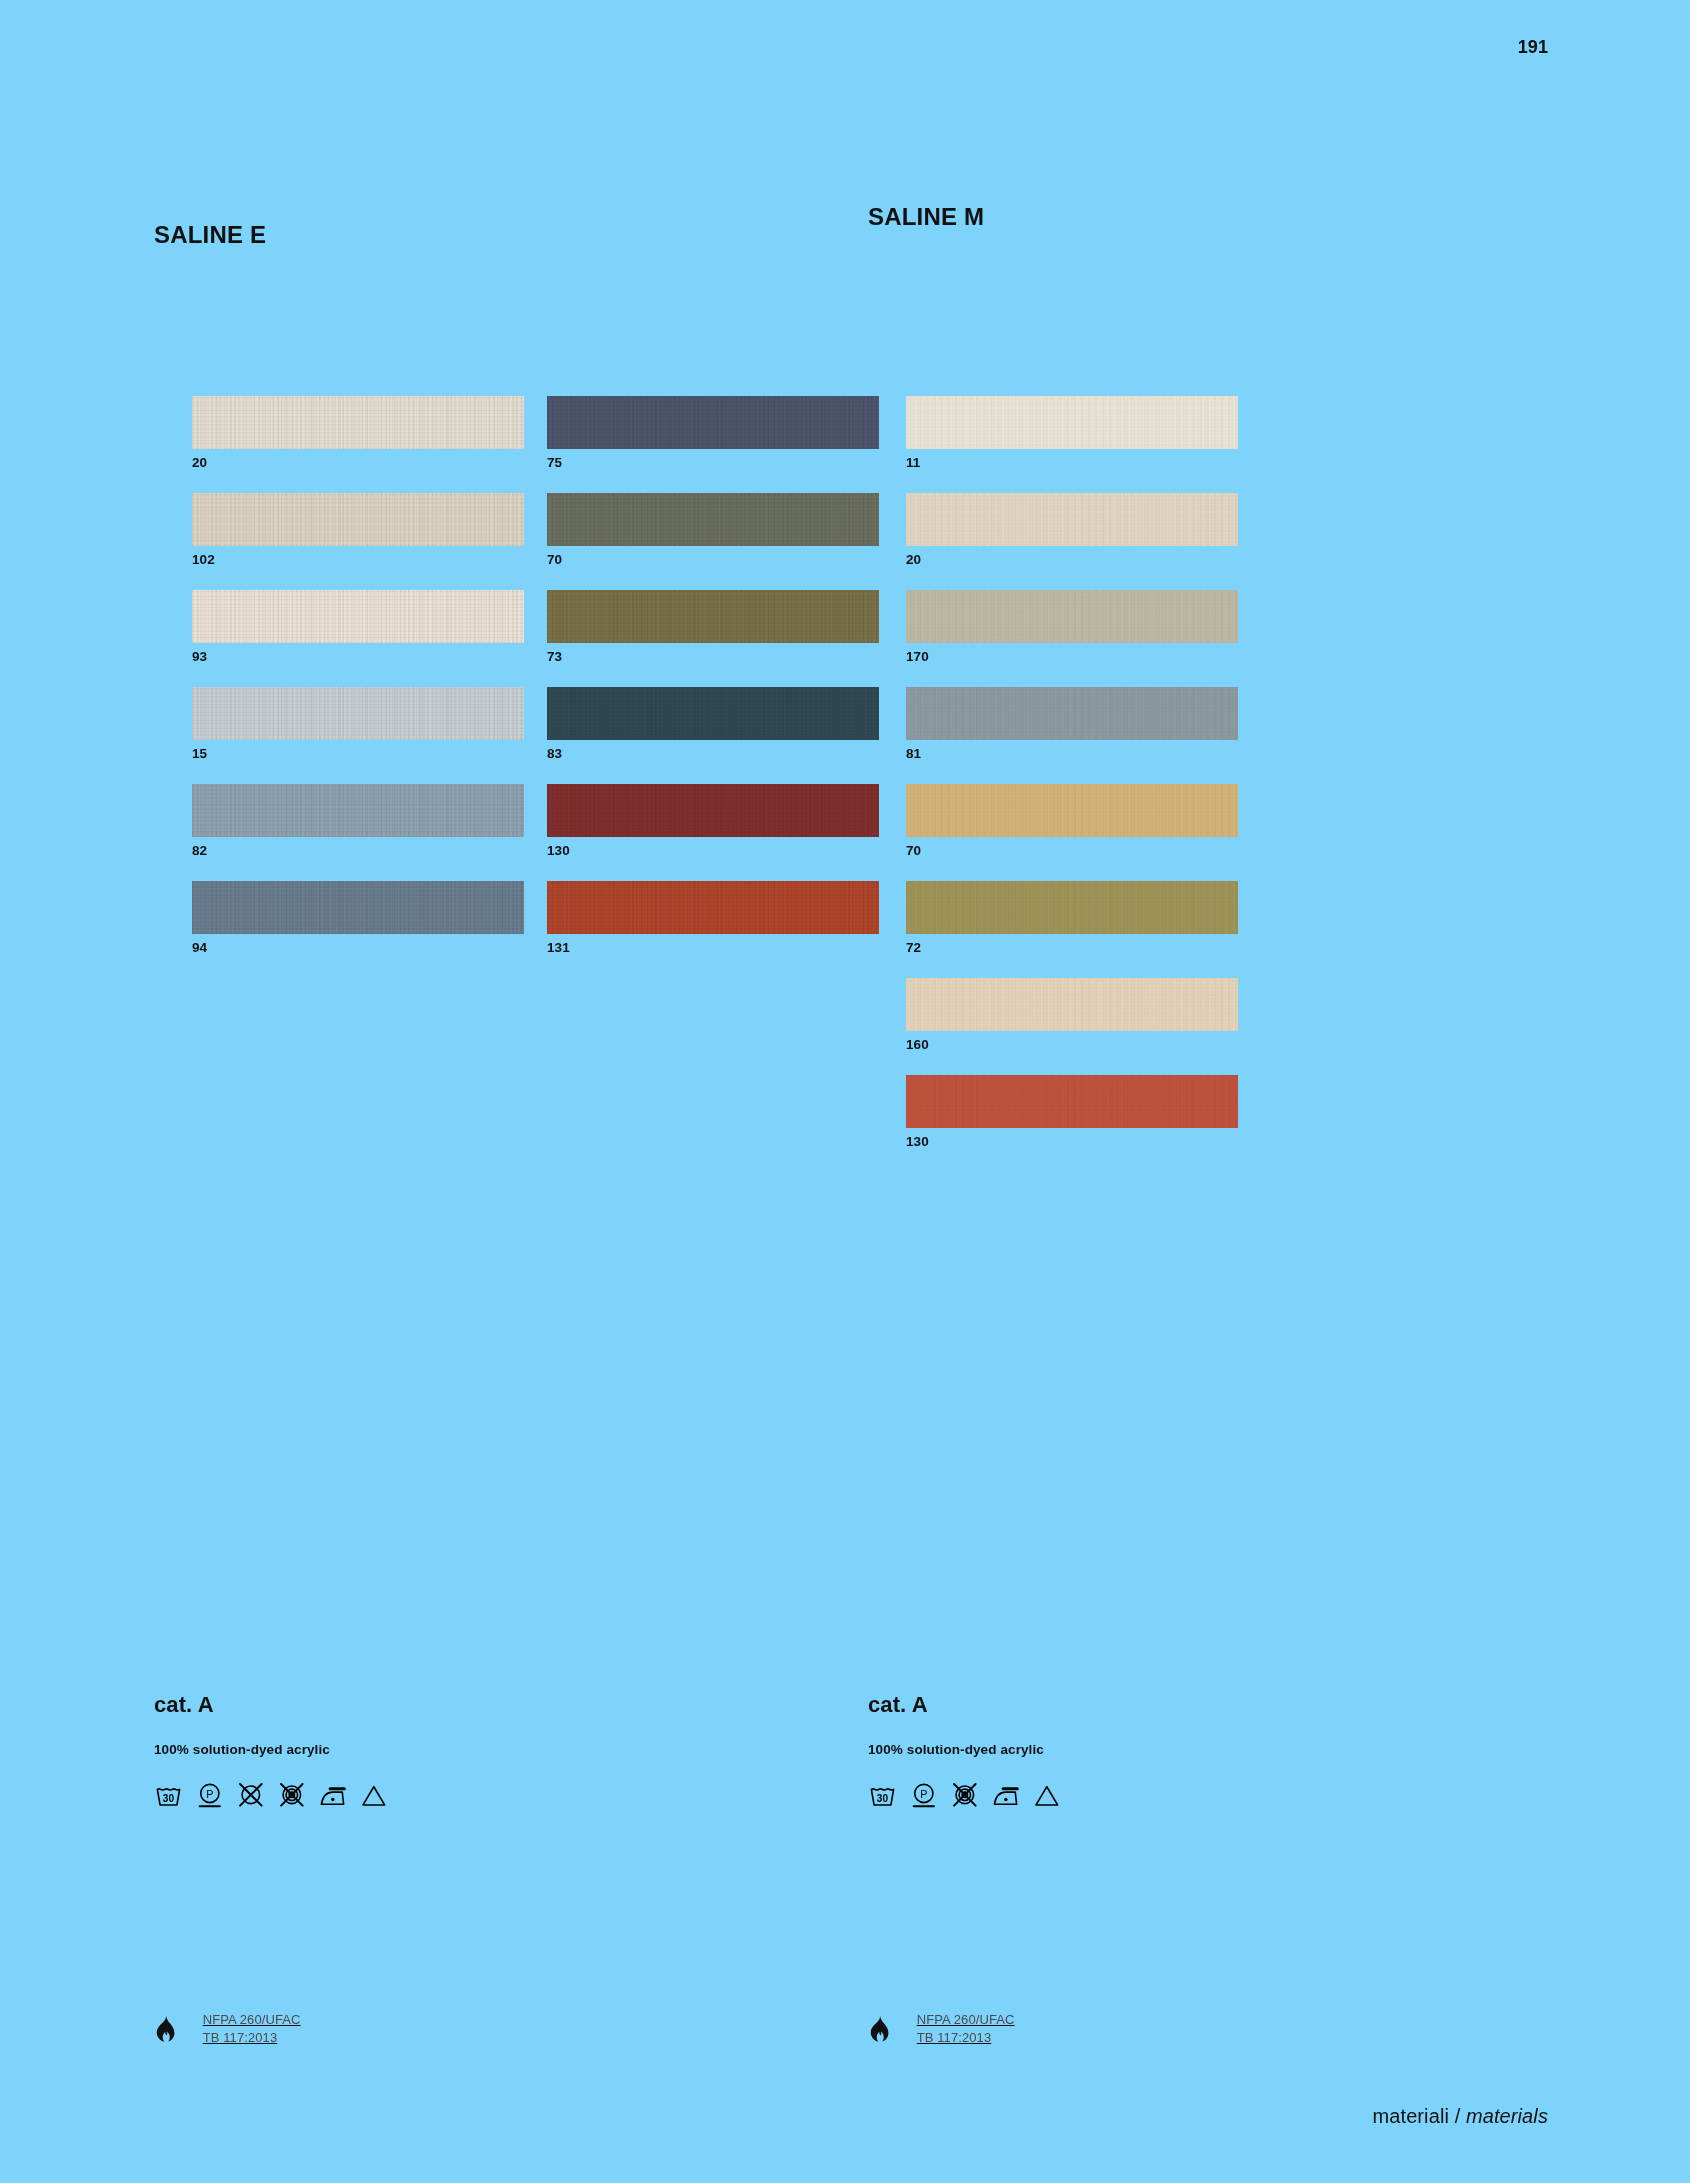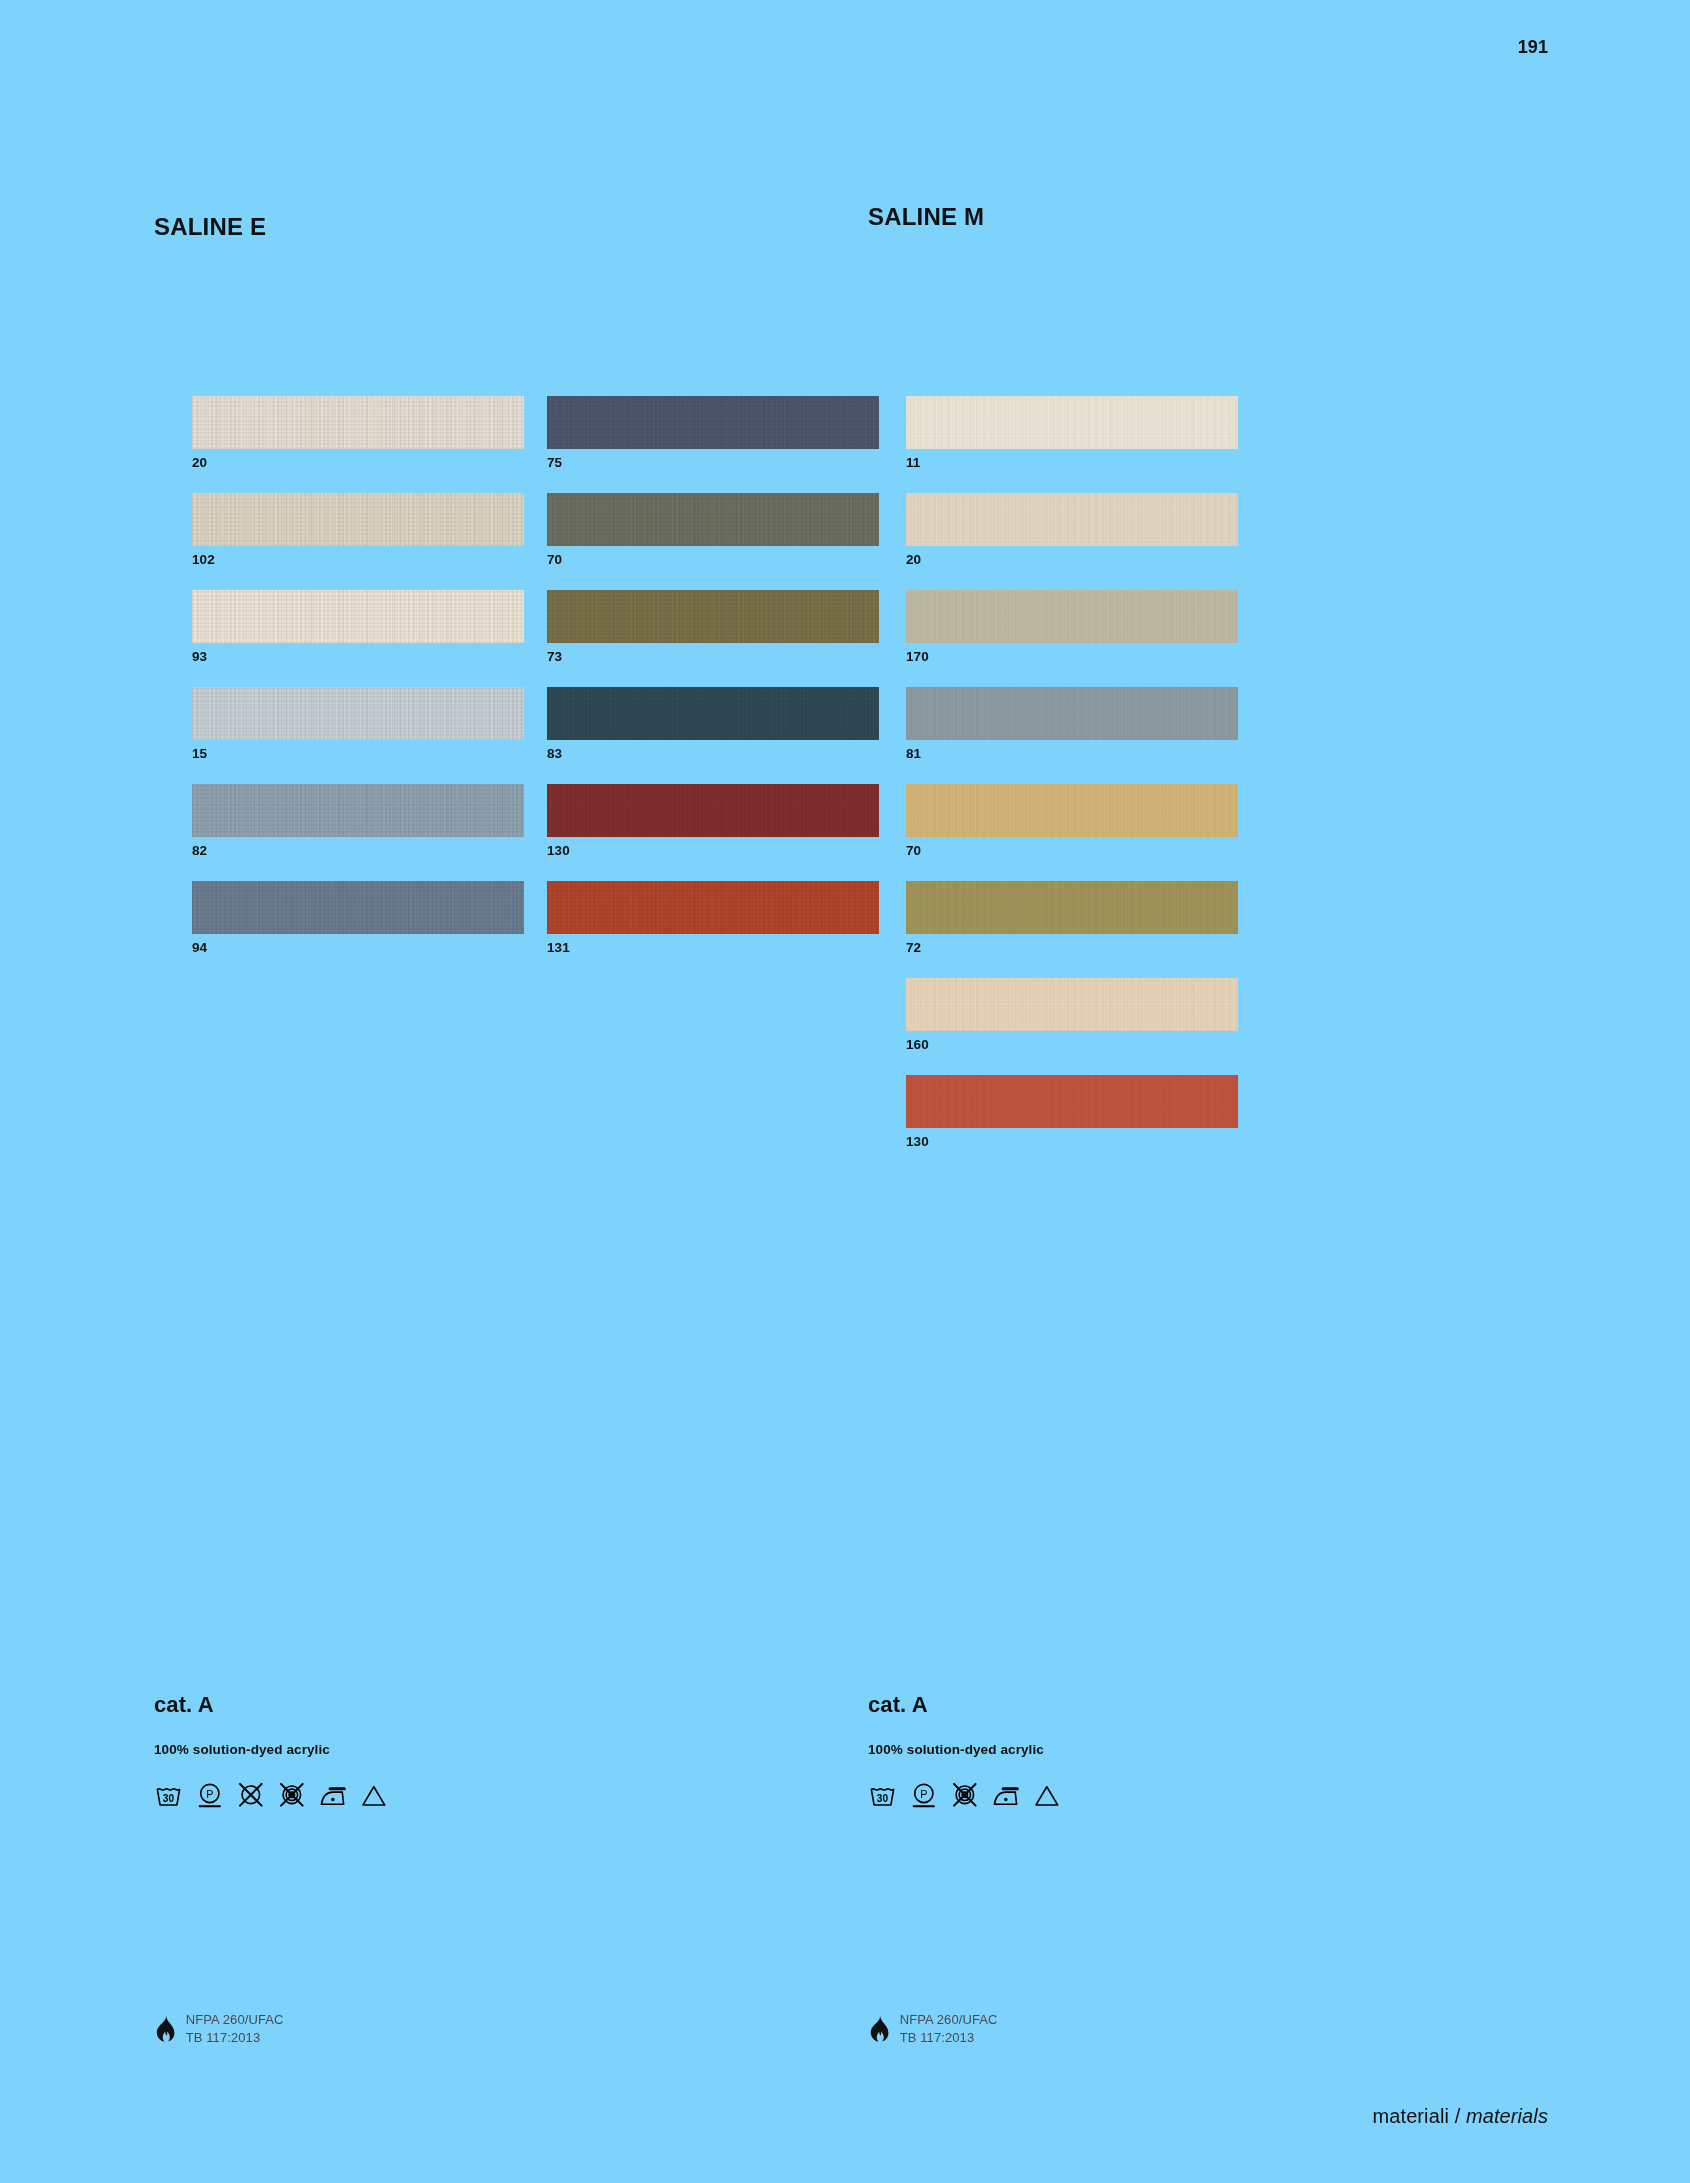--- a/index.html
+++ b/index.html
@@ -14,21 +14,21 @@
   
   .page-number{
     position:absolute;top:37px;right:143px;
     font-size:18px;font-weight:700;letter-spacing:0.1px;color:#111;
   }
 
   
   .heading{
     position:absolute;font-size:24px;font-weight:700;letter-spacing:0.2px;color:#111;
   }
-  #heading-e{left:154px;top:213px;}
+  #heading-e{left:154px;top:221px;}
   #heading-m{left:868px;top:203px;}
 
   
   .swatch-columns{position:absolute;left:0;top:0;width:100%;}
   .swatch-col{position:absolute;top:396px;}
   #col-1{left:154px;}
   #col-2{left:509px;}
   #col-3{left:868px;}
 
   .swatch-cell{position:relative;width:263px;margin-bottom:23px;padding-left:38px;}
@@ -63,21 +63,21 @@
   
   .cat-block{position:absolute;}
   #cat-e{left:154px;top:1692px;}
   #cat-m{left:868px;top:1692px;}
   .cat-title{font-size:22px;font-weight:700;color:#111;letter-spacing:0.1px;}
   .cat-composition{margin-top:24px;font-size:13.5px;font-weight:700;color:#111;letter-spacing:0.1px;}
   .care-row{margin-top:23px;display:flex;align-items:flex-end;gap:10px;}
   .care-icon{display:block;}
 
   
-  .nfpa-block{position:absolute;display:flex;align-items:center;gap:10px;}
+  .nfpa-block{position:absolute;display:flex;align-items:center;gap:27px;text-decoration:underline;}
   #nfpa-e{left:154px;top:2011px;}
   #nfpa-m{left:868px;top:2011px;}
   .nfpa-text{font-size:13px;line-height:1.42;color:#4a4a4a;letter-spacing:0.1px;}
 
   
   .footer{
     position:absolute;right:143px;bottom:55px;
     font-size:20px;color:#111;letter-spacing:0.1px;white-space:nowrap;
   }
   .footer .it{font-style:italic;}

